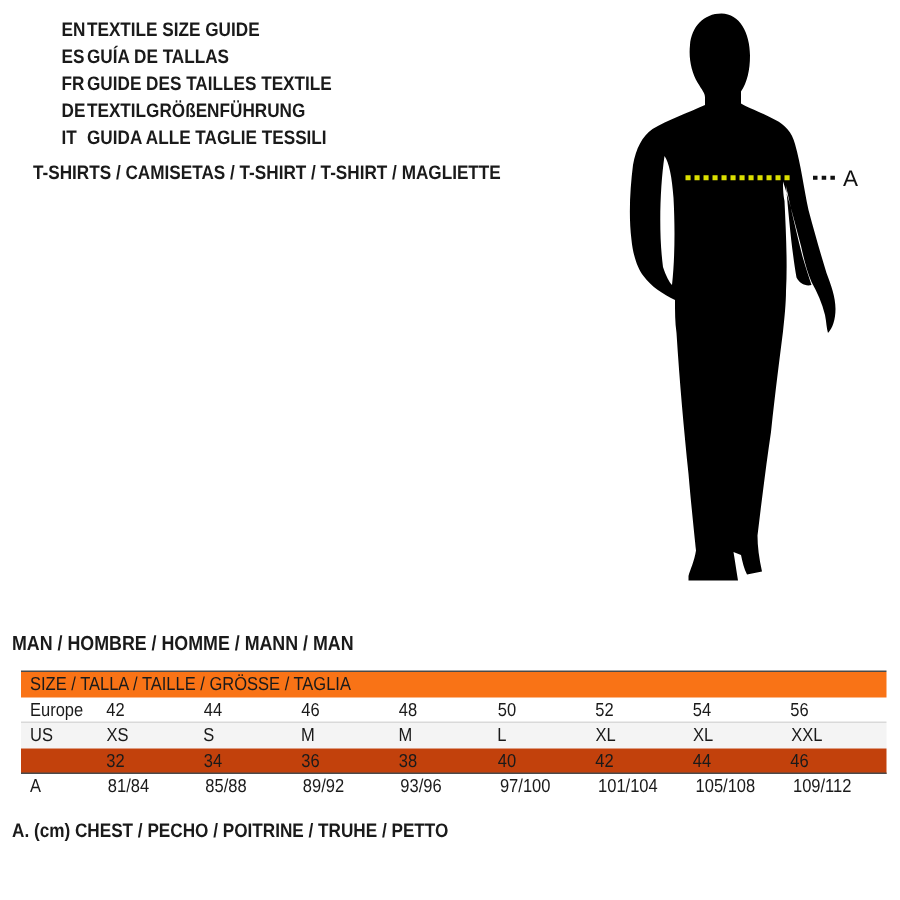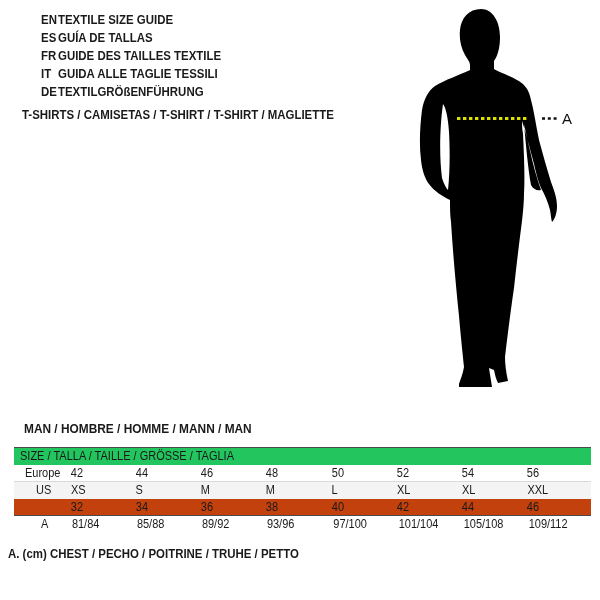--- a/index.html
+++ b/index.html
@@ -18,27 +18,27 @@
   
   .categories { position:absolute; left:22px; top:105px; }
   .cat-line { height:19px; line-height:19px; font-size:13px; font-weight:bold; }
 
   
   .figure-wrap { position:absolute; left:395px; top:0; width:205px; height:400px; }
   .figure-wrap svg { display:block; }
   .meas-label { font-family:"Liberation Sans","DejaVu Sans",sans-serif; font-size:15px; font-weight:500; fill:#111; }
 
   
-  .gender { position:absolute; left:24px; top:420px; height:18px; line-height:18px; font-size:13.5px; font-weight:bold; }
+  .gender { position:absolute; left:8px; top:420px; height:18px; line-height:18px; font-size:13.5px; font-weight:bold; }
 
   
   .size-table { position:absolute; left:14px; top:447px; width:577px; border-top:1px solid #4a4a4a; font-size:12.5px; }
-  .thead { height:17px; line-height:17px; background:#22c55e; padding-left:6px; }
+  .thead { height:17px; line-height:17px; background:#f97316; padding-left:6px; }
   .trow { display:grid; grid-template-columns:56px repeat(8,1fr); height:17px; line-height:17px; }
-  .trow .lbl { padding-left:6px; text-align:center; }
+  .trow .lbl { padding-left:6px; text-align:left; }
   .trow .val { text-align:left; }
   .row-europe { border-bottom:1px solid #d9d9d9; }
   .row-us { background:#f4f4f4; }
   .row-usnum { background:#c2410c; border-bottom:1px solid #4a4a4a; }
 
   
   .note { position:absolute; left:8px; top:545px; height:18px; line-height:18px; font-size:13px; font-weight:bold; }
 </style>
 </head>
 <body>
@@ -52,26 +52,26 @@
     </div>
     <div class="lang-row">
       <span class="lang-code"><span class="cond">ES</span></span>
       <span class="cond">GUÍA DE TALLAS</span>
     </div>
     <div class="lang-row">
       <span class="lang-code"><span class="cond">FR</span></span>
       <span class="cond">GUIDE DES TAILLES TEXTILE</span>
     </div>
     <div class="lang-row">
+      <span class="lang-code"><span class="cond">DE</span></span>
+      <span class="cond">TEXTILGRÖßENFÜHRUNG</span>
+    </div>
+    <div class="lang-row">
       <span class="lang-code"><span class="cond">IT</span></span>
       <span class="cond">GUIDA ALLE TAGLIE TESSILI</span>
-    </div>
-    <div class="lang-row">
-      <span class="lang-code"><span class="cond">DE</span></span>
-      <span class="cond">TEXTILGRÖßENFÜHRUNG</span>
     </div>
   </div>
 
   <div class="categories">
     <div class="cat-line"><span class="cond">T-SHIRTS / CAMISETAS / T-SHIRT / T-SHIRT / MAGLIETTE</span></div>
   </div>
 
   <div class="figure-wrap">
     <svg width="205" height="400" viewBox="0 0 205 400">
       <path fill="#000" fill-rule="evenodd" d="

